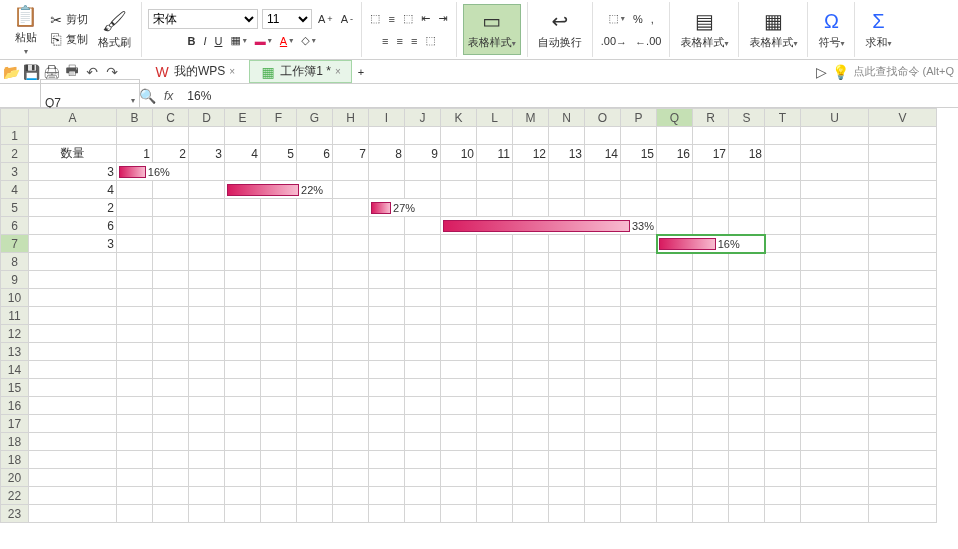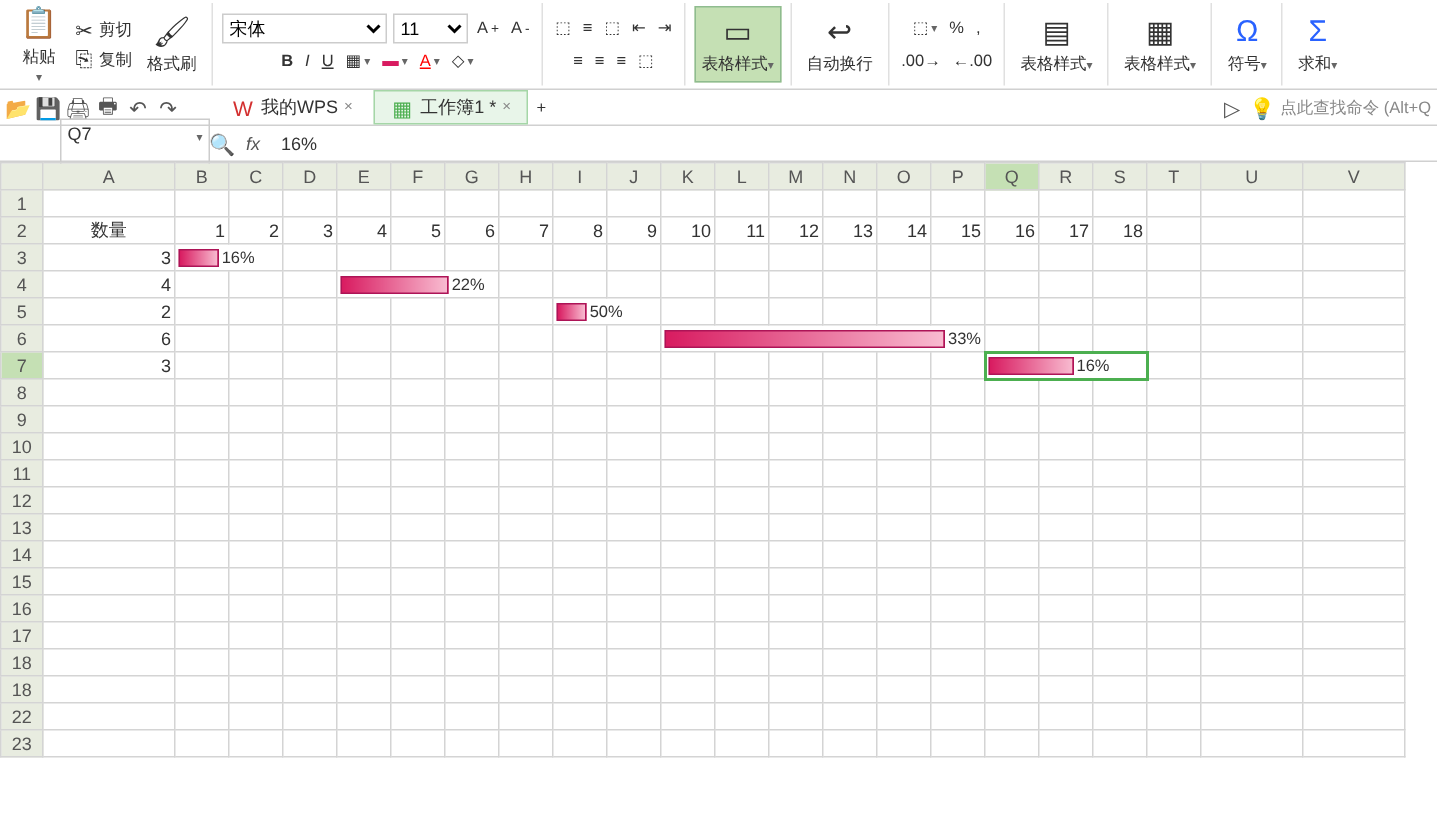--- a/index.html
+++ b/index.html
@@ -22,21 +22,21 @@
 .qat { height: 24px; display: flex; align-items: center; padding: 0 4px; gap: 4px; border-bottom:1px solid #d0d0d0; }
 .qat .ico { cursor: pointer; color: #555; }
 .tabbar { display: flex; align-items: center; margin-left: 20px; gap: 4px; }
 .tab { display: flex; align-items: center; padding: 2px 10px; gap: 4px; cursor: pointer; font-size: 12px; }
 .tab.active { background: #e8f5e9; border: 1px solid #a5d6a7; }
 .tab-close { color:#888; font-size:10px; }
 .search-hint { margin-left: auto; color: #888; font-size: 11px; display:flex; align-items:center; gap:4px; }
 
 
 .fbar { height: 24px; display: flex; align-items: center; border-bottom: 1px solid #d0d0d0; }
-.namebox { width: 100px; margin-left: 40px; border: 1px solid #ccc; height: 20px; font-size: 12px; padding: 16px 4px; display:flex; align-items:flex-end; justify-content:space-between; }
+.namebox { width: 100px; margin-left: 40px; border: 1px solid #ccc; height: 20px; font-size: 12px; padding: 16px 4px; display:flex; align-items:flex-start; justify-content:space-between; }
 .fx { margin: 0 8px; font-style: italic; color: #555; }
 .fval { padding: 0 6px; }
 
 
 .grid-wrap { position: relative; height: calc(549px - 60px - 24px - 24px); overflow: auto; }
 .grid { border-collapse: collapse; table-layout: fixed; }
 .grid th, .grid td { border: 1px solid #d4d4d4; height: 18px; font-size: 12px; padding: 0 2px; }
 .grid th { background: #e8ece0; font-weight: normal; color: #555; text-align: center; }
 .rowhdr { width: 28px; text-align: center; background: #e8ece0; }
 .colA { width: 88px; }
@@ -346,21 +346,21 @@
           <td class=""></td>
           <td class=""></td>
           <td class=""></td>
           <td class=""></td>
           <td class=""></td>
           <td class=""></td>
           <td class=""></td>
           <td colspan="2" class="">
             <div class="gbar">
               <div class="gbar-fill" style="width:30%"></div>
-              <span class="gbar-lbl">50%</span>
+              <span class="gbar-lbl">27%</span>
             </div>
           </td>
           <td class=""></td>
           <td class=""></td>
           <td class=""></td>
           <td class=""></td>
           <td class=""></td>
           <td class=""></td>
           <td class=""></td>
           <td class=""></td>
@@ -716,20 +716,45 @@
           <td class=""></td>
           <td class=""></td>
           <td class=""></td>
           <td class=""></td>
           <td class=""></td>
           <td class=""></td>
           <td class=""></td>
           <td class=""></td>
         </tr>
         <tr>
+          <th class="rowhdr">20</th>
+          <td class=""></td>
+          <td class=""></td>
+          <td class=""></td>
+          <td class=""></td>
+          <td class=""></td>
+          <td class=""></td>
+          <td class=""></td>
+          <td class=""></td>
+          <td class=""></td>
+          <td class=""></td>
+          <td class=""></td>
+          <td class=""></td>
+          <td class=""></td>
+          <td class=""></td>
+          <td class=""></td>
+          <td class=""></td>
+          <td class=""></td>
+          <td class=""></td>
+          <td class=""></td>
+          <td class=""></td>
+          <td class=""></td>
+          <td class=""></td>
+        </tr>
+        <tr>
           <th class="rowhdr">22</th>
           <td class=""></td>
           <td class=""></td>
           <td class=""></td>
           <td class=""></td>
           <td class=""></td>
           <td class=""></td>
           <td class=""></td>
           <td class=""></td>
           <td class=""></td>

